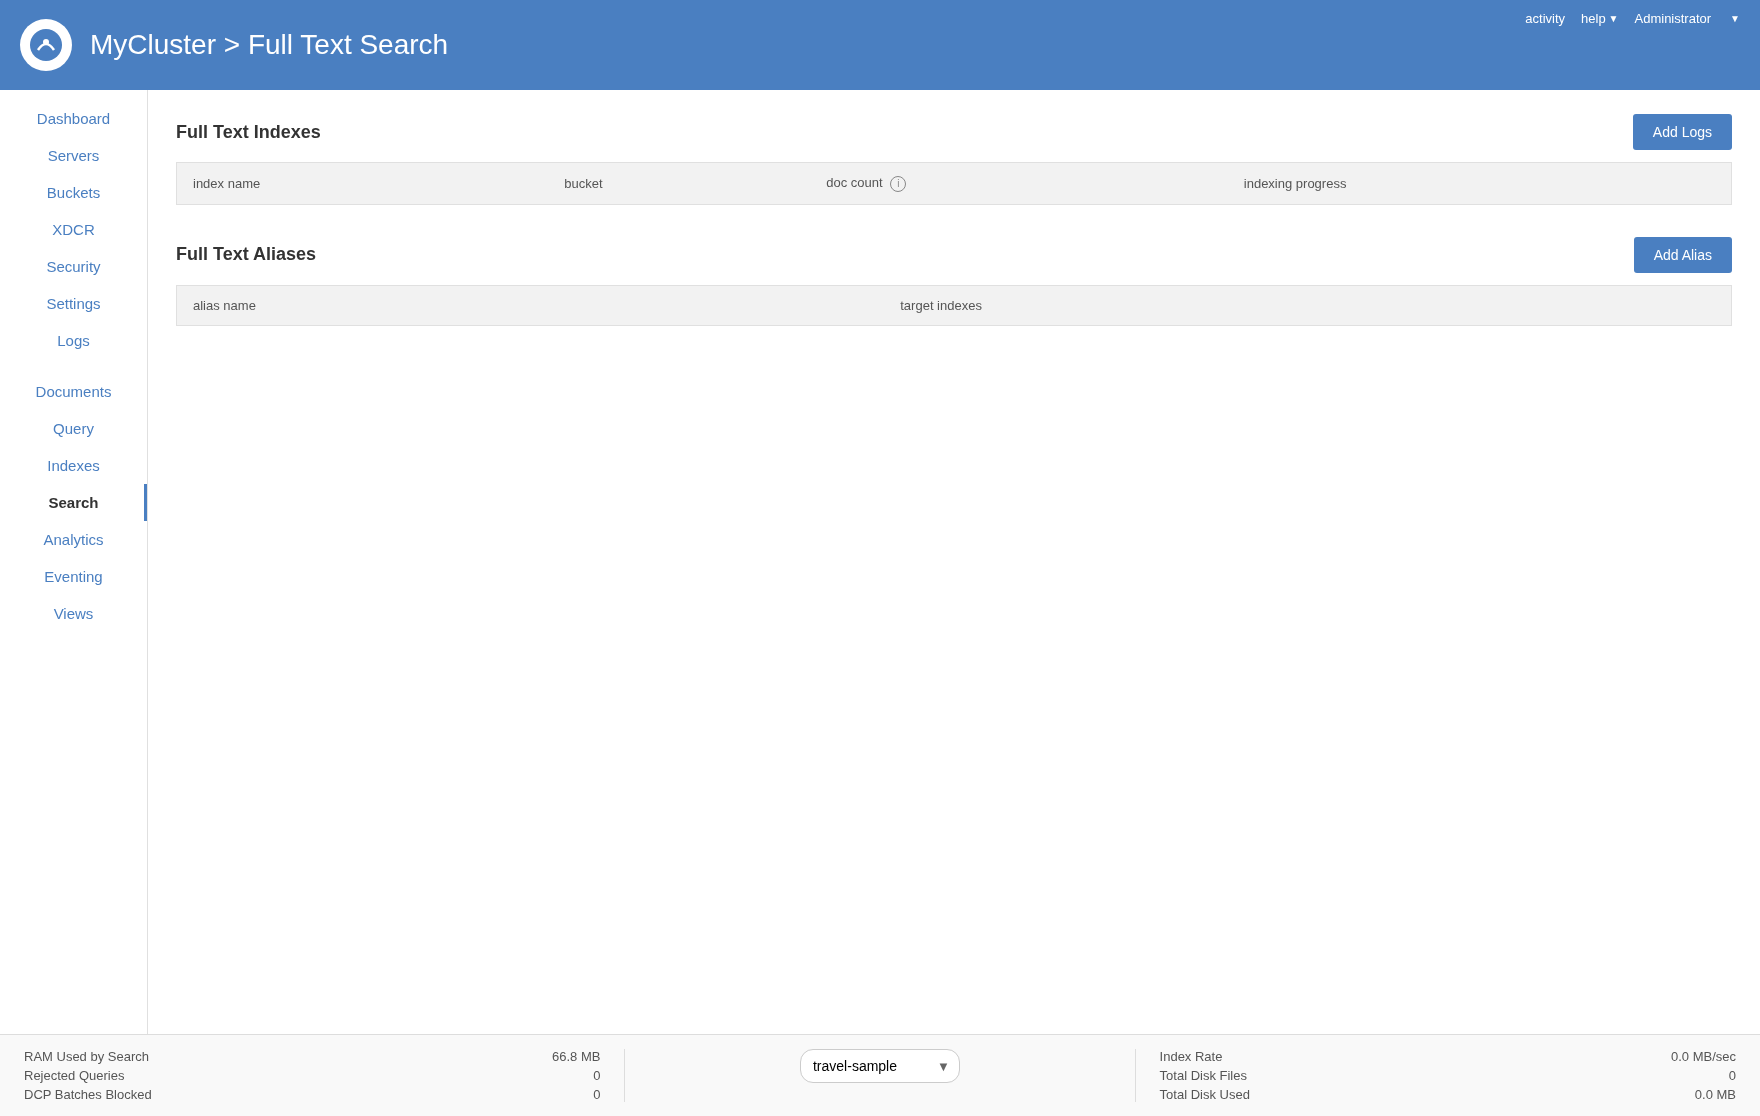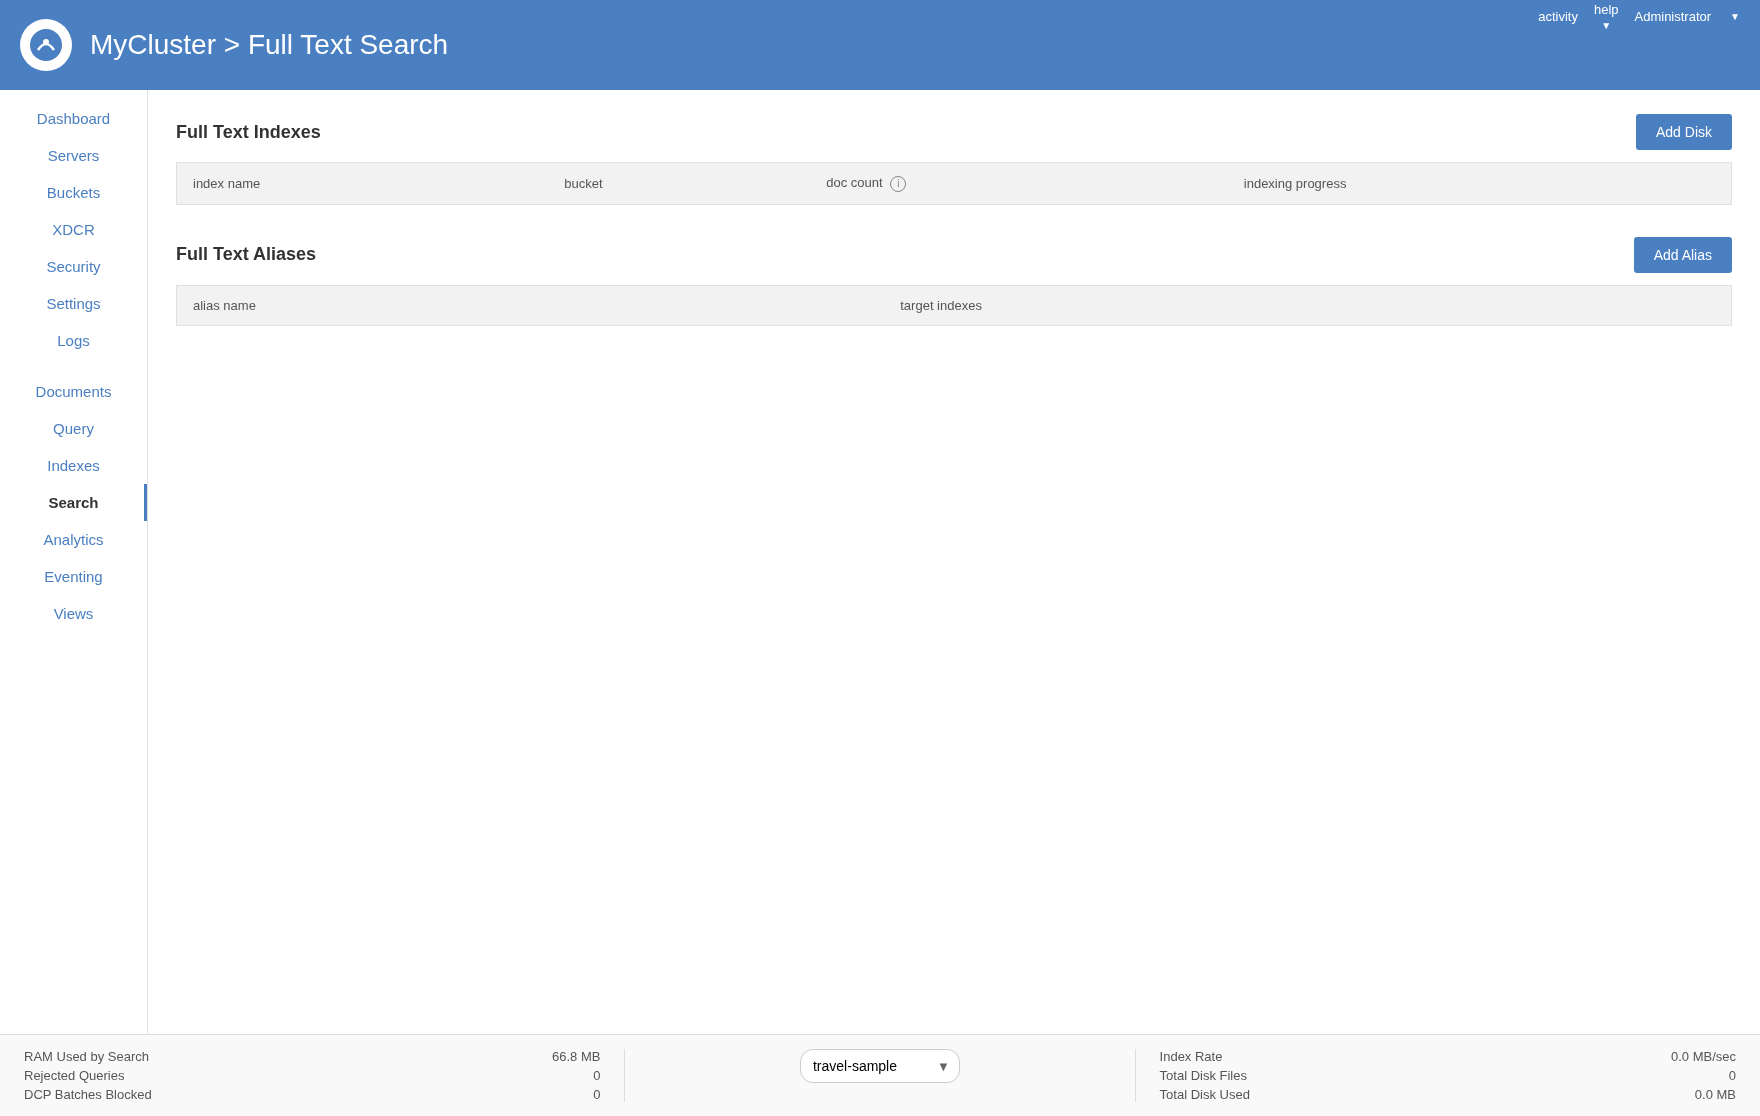--- a/index.html
+++ b/index.html
@@ -10,29 +10,29 @@
       background: #4a7fc1;
       height: 90px;
       display: flex;
       align-items: center;
       padding: 0 20px;
       position: relative;
     }
     .top-nav-right {
       position: absolute;
       right: 20px;
-      top: 2px;
+      top: 11px;
       display: flex;
       align-items: center;
       gap: 16px;
       color: #fff;
       font-size: 13px;
     }
     .top-nav-right a { color: #fff; text-decoration: none; }
-    .top-nav-right .help-btn { display: flex; align-items: center; gap: 3px; flex-direction: column; }
+    .top-nav-right .help-btn { display: flex; align-items: center; gap: 3px; }
     .top-nav-right .admin-btn { display: flex; align-items: center; gap: 19px; }
     .caret { font-size: 10px; }
     .logo {
       width: 52px; height: 52px;
       background: #fff;
       border-radius: 50%;
       display: flex; align-items: center; justify-content: center;
       margin-right: 18px;
       flex-shrink: 0;
     }
@@ -246,21 +246,21 @@
     <a class="sidebar-item active">Search</a>
     <a class="sidebar-item">Analytics</a>
     <a class="sidebar-item">Eventing</a>
     <a class="sidebar-item">Views</a>
   </nav>
 
   <div class="content">
 
     <div class="section-header">
       <h2 class="section-title">Full Text Indexes</h2>
-      <button class="btn-primary">Add Disk</button>
+      <button class="btn-primary">Add Logs</button>
     </div>
 
     <table class="data-table">
       <thead>
         <tr>
           <th>
             <span>index name</span>
           </th>
           <th>
             <span>bucket</span>

